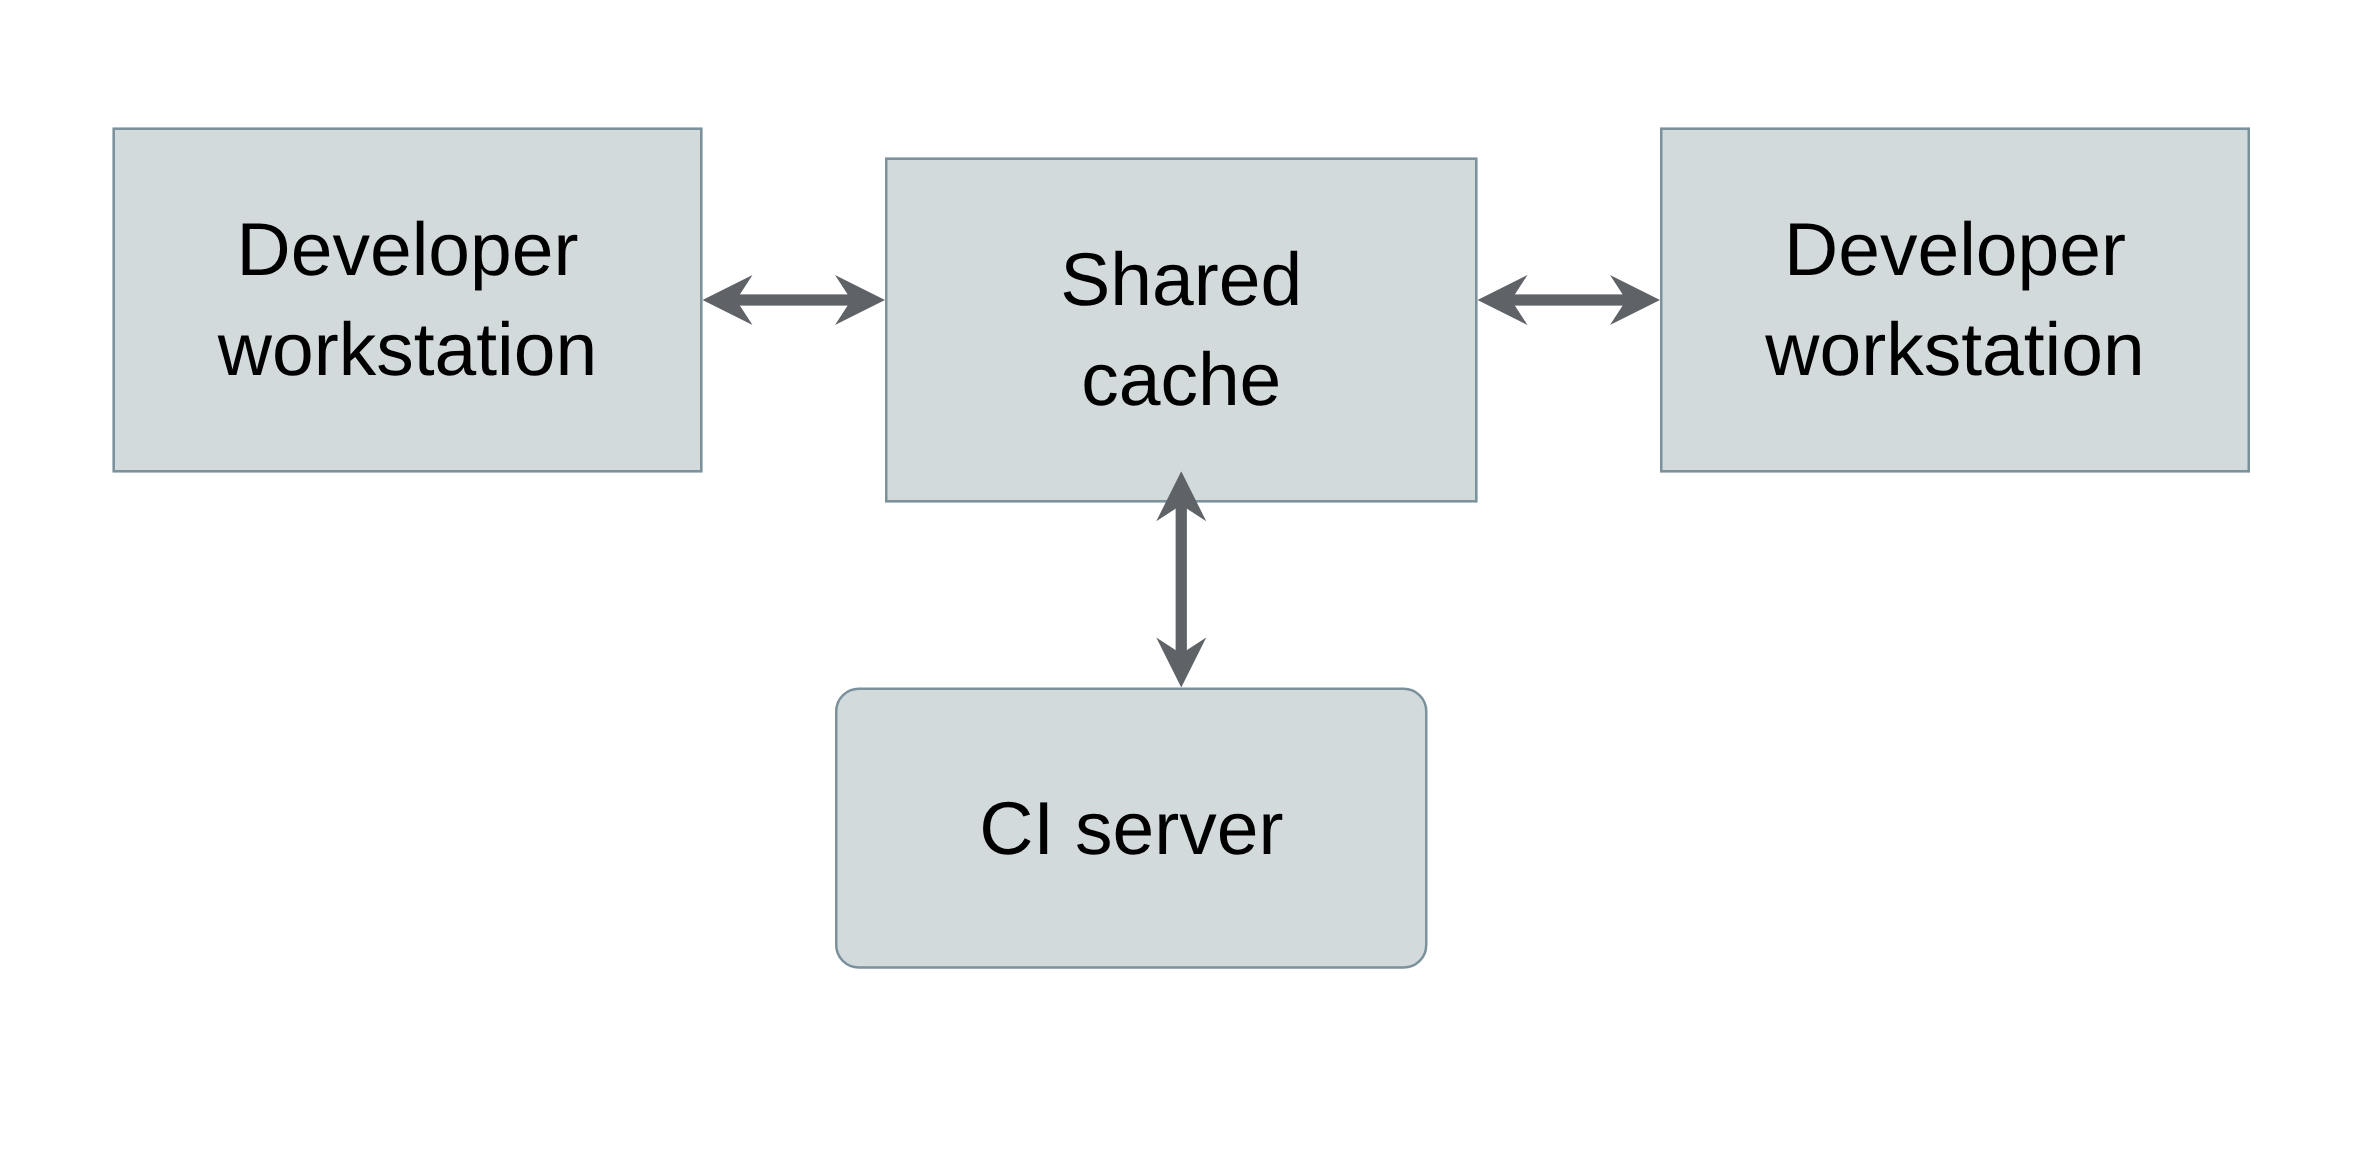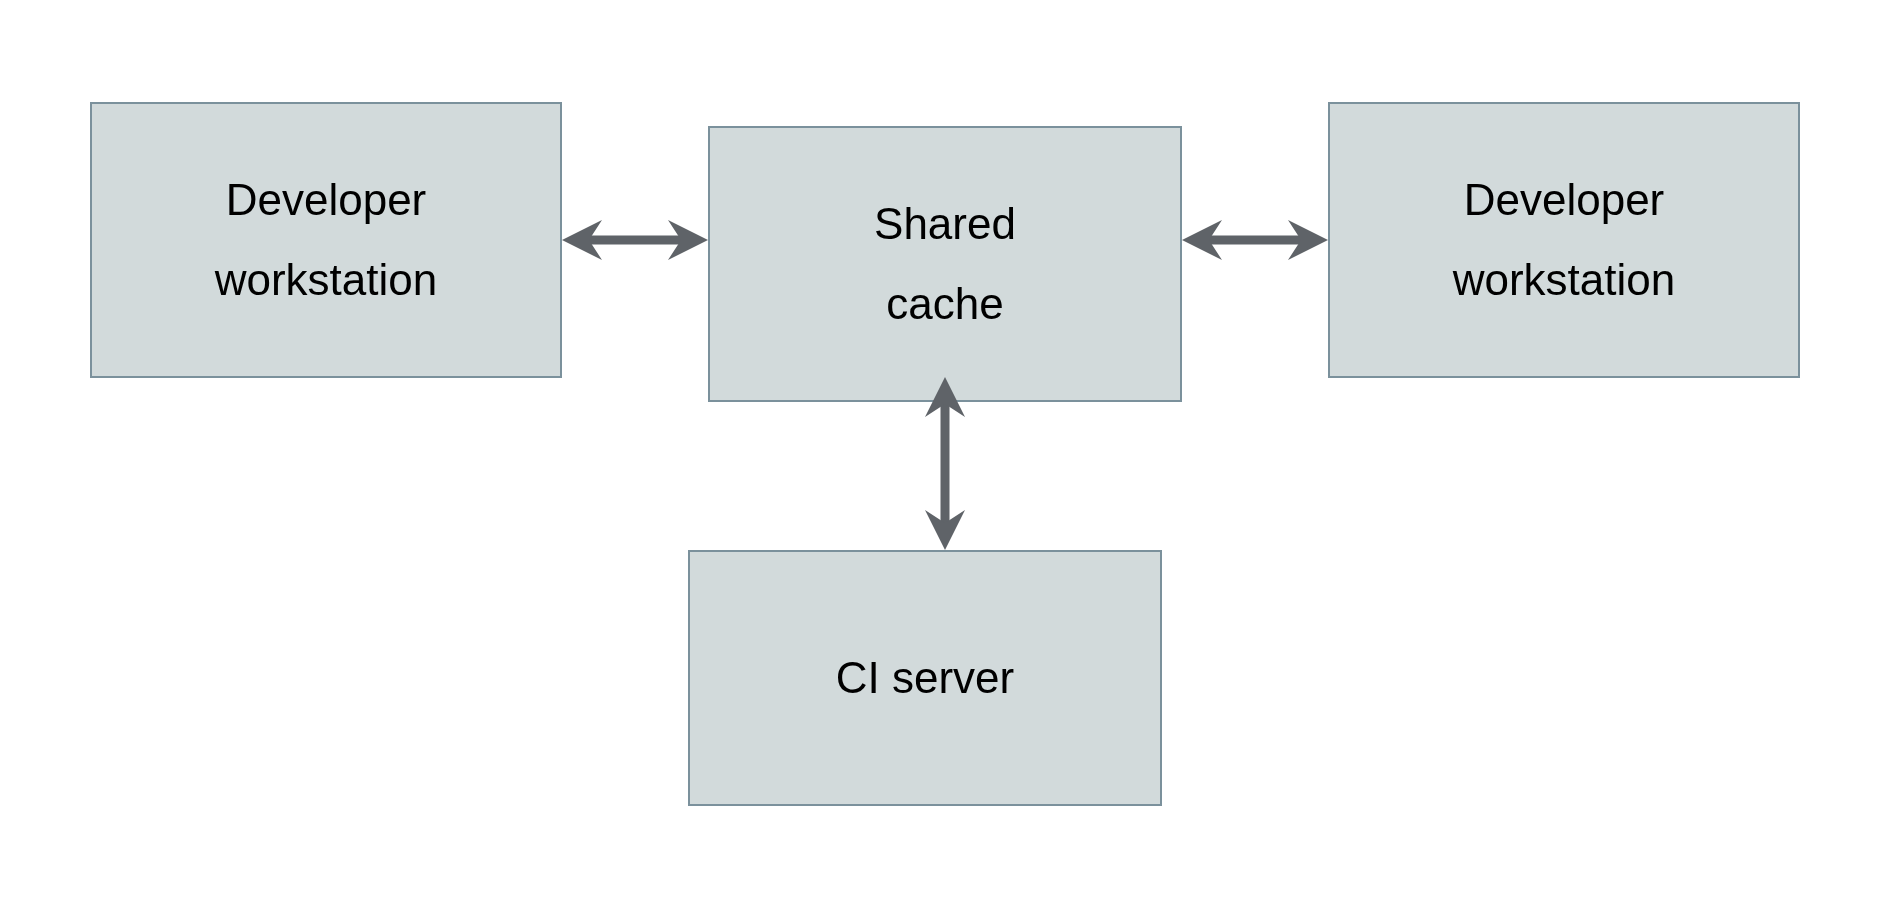--- a/index.html
+++ b/index.html
@@ -21,21 +21,21 @@
     border: 2px solid var(--box-border, #7b919c);
     box-sizing: border-box;
     display: flex;
     flex-direction: column;
     align-items: center;
     justify-content: center;
     text-align: center;
   }
   .box .label-line {
     display: block;
-    font-size: 44px;
+    font-size: 60px;
     line-height: 80px;
     color: var(--text-color, #000000);
     letter-spacing: 0px;
     white-space: nowrap;
   }
   .connector {
     position: absolute;
   }
   .connector svg {
     display: block;
@@ -58,21 +58,21 @@
   <div class="box" style="left:708px; top:102px; width:474px; height:276px;margin-top:24px;">
     <span class="label-line">Shared</span>
     <span class="label-line">cache</span>
   </div>
 
   <div class="box" style="left:1328px; top:102px; width:472px; height:276px;">
     <span class="label-line">Developer</span>
     <span class="label-line">workstation</span>
   </div>
 
-  <div class="box" style="left:688px; top:550px; width:474px; height:256px;">
+  <div class="box" style="left:668px; top:550px; width:474px; height:225px;border-radius:19px;">
     <span class="label-line">CI server</span>
   </div>
 
   <div class="connector" style="left:562px; top:208px;">
     <svg width="146" height="64" viewBox="0 0 146 64" aria-hidden="true">
       <rect x="25" y="27.5" width="96" height="9"></rect>
       <polygon points="0,32 40,12 27,32 40,52"></polygon>
       <polygon points="146,32 106,12 119,32 106,52"></polygon>
     </svg>
   </div>

